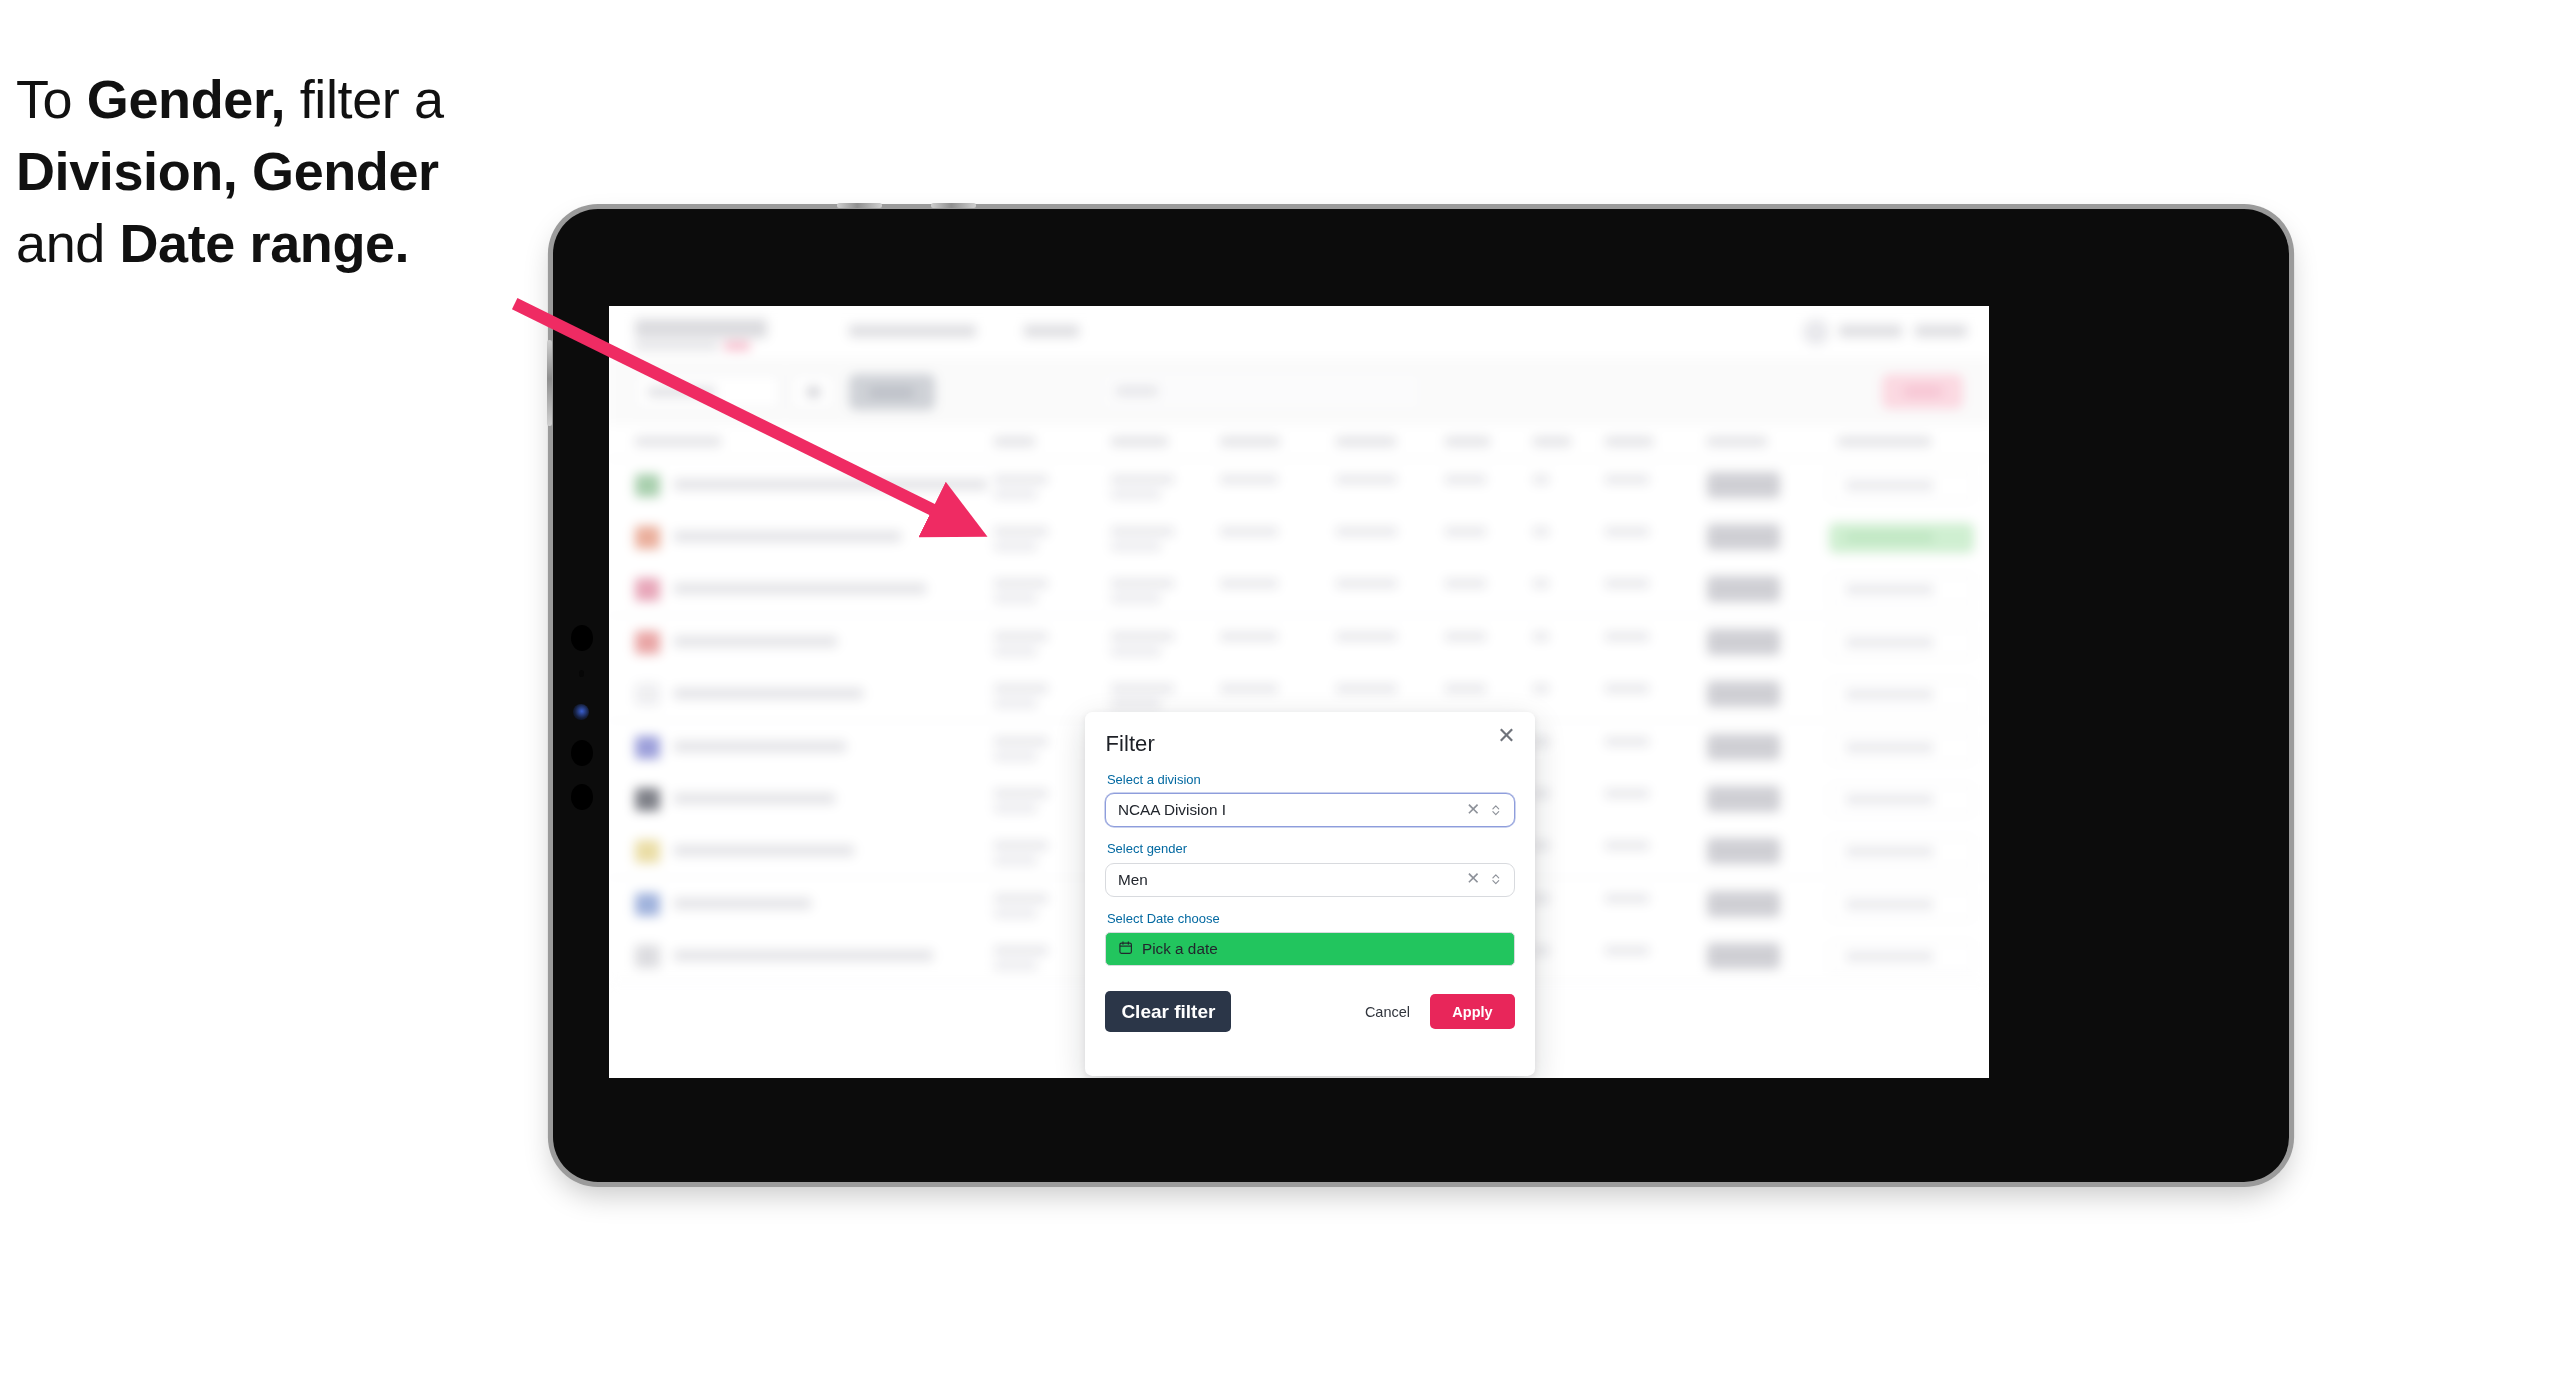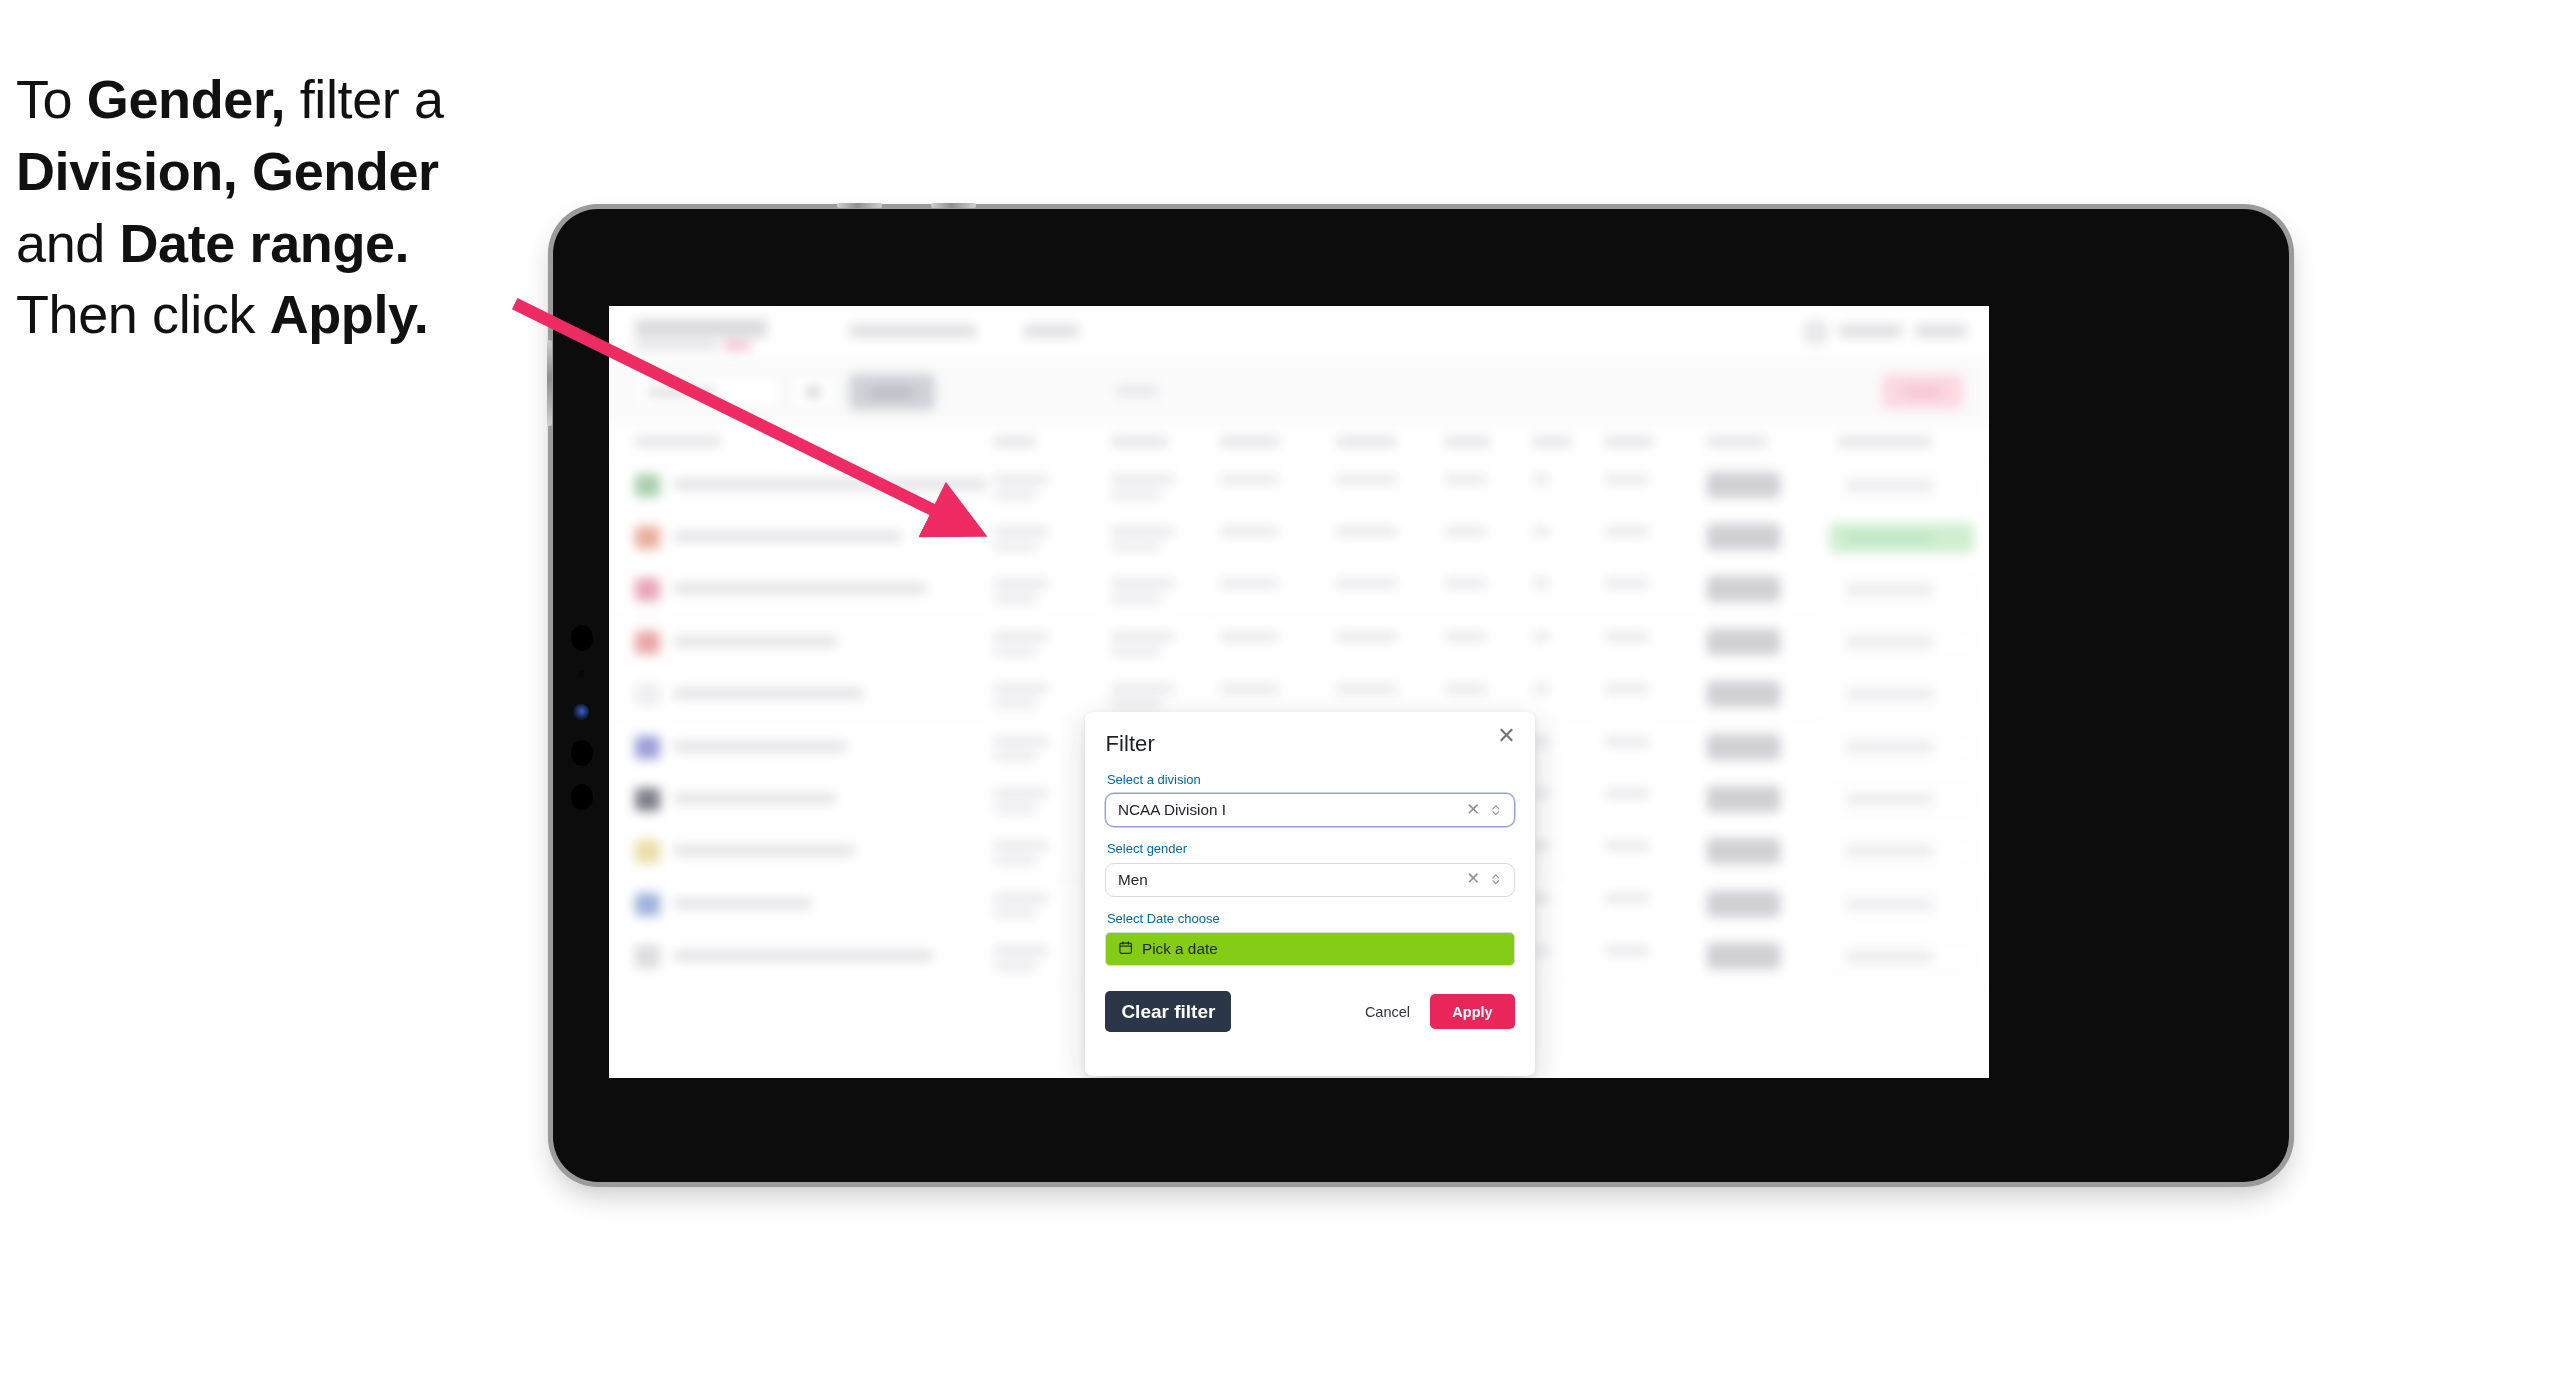--- a/index.html
+++ b/index.html
@@ -256,21 +256,21 @@
   .sel-clear {
     color: #8d9199; font-size: 16.7px; line-height: 1;
     margin-right: 10.2px; cursor: pointer;
   }
   .sel-chevron { display: flex; flex-direction: column; align-items: center;
                  gap: 1.5px; cursor: pointer; }
   .date-box {
     height: 34px;
     border: 0.7px solid #d8dade;
     border-radius: 5.1px;
-    background: #84cc16;
+    background: #22c55e;
     display: flex;
     align-items: center;
     padding: 0 11.6px;
     box-sizing: border-box;
     gap: 8.7px;
   }
   .date-text { font-size: 15.3px; color: #22262d; }
 
   .modal-footer {
     display: flex;
@@ -321,23 +321,20 @@
 
 <div id="instruction">
   <div>
     <span>To </span><b>Gender,</b><span> filter a</span>
   </div>
   <div>
     <b>Division, Gender</b>
   </div>
   <div>
     <span>and </span><b>Date range.</b>
-  </div>
-  <div>
-    <span>Then click </span><b>Apply.</b>
   </div>
 </div>
 
 <div id="tablet">
   <div class="rail" id="rail-left"></div>
   <div class="rail" id="rail-top-a"></div>
   <div class="rail" id="rail-top-b"></div>
 
   <div class="sensor" id="cam-1"></div>
   <div class="sensor" id="cam-dot"></div>

